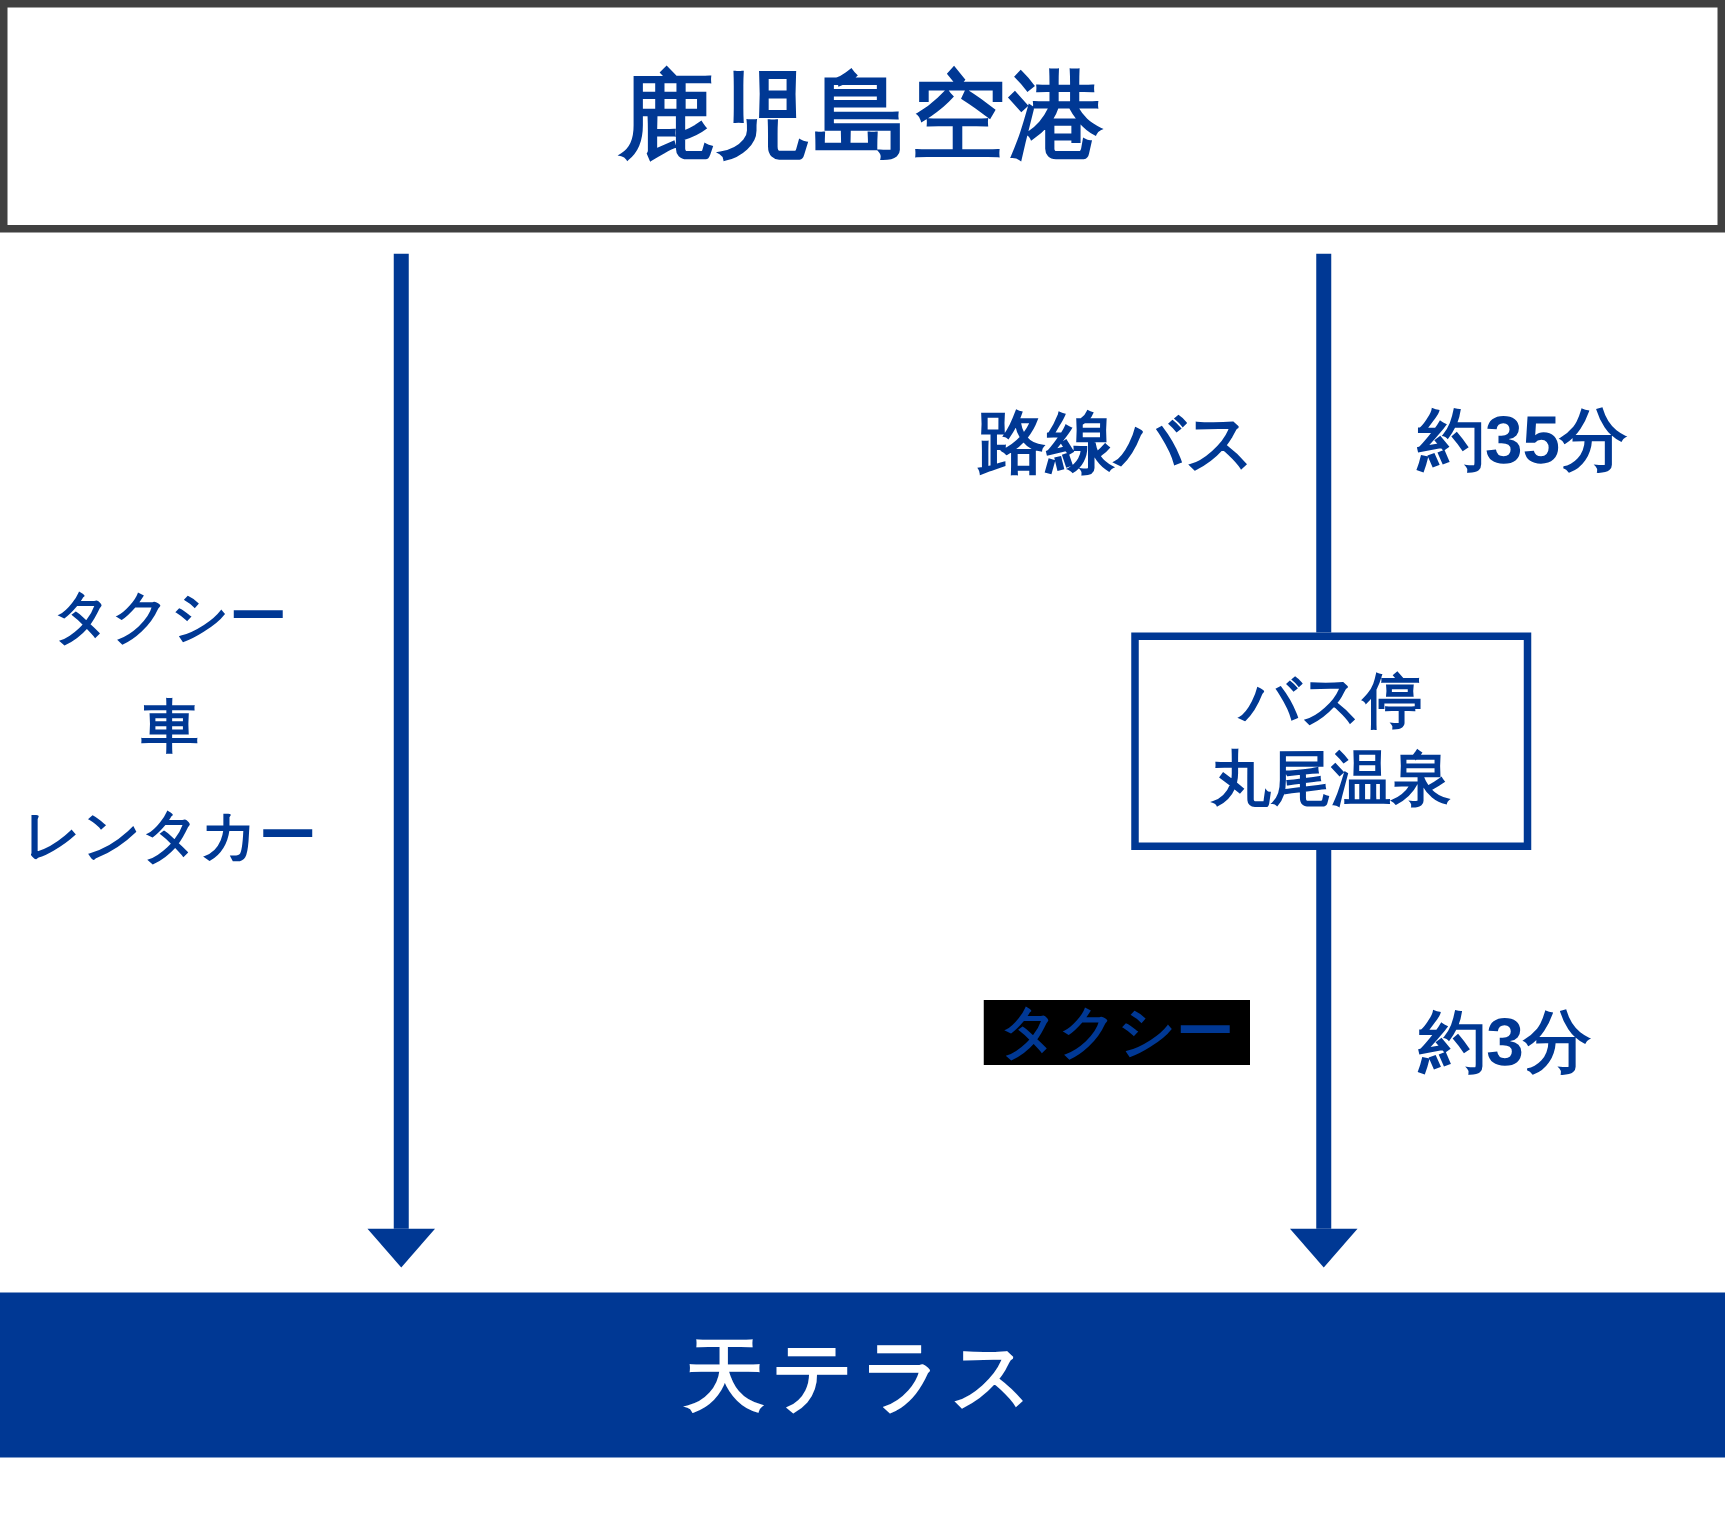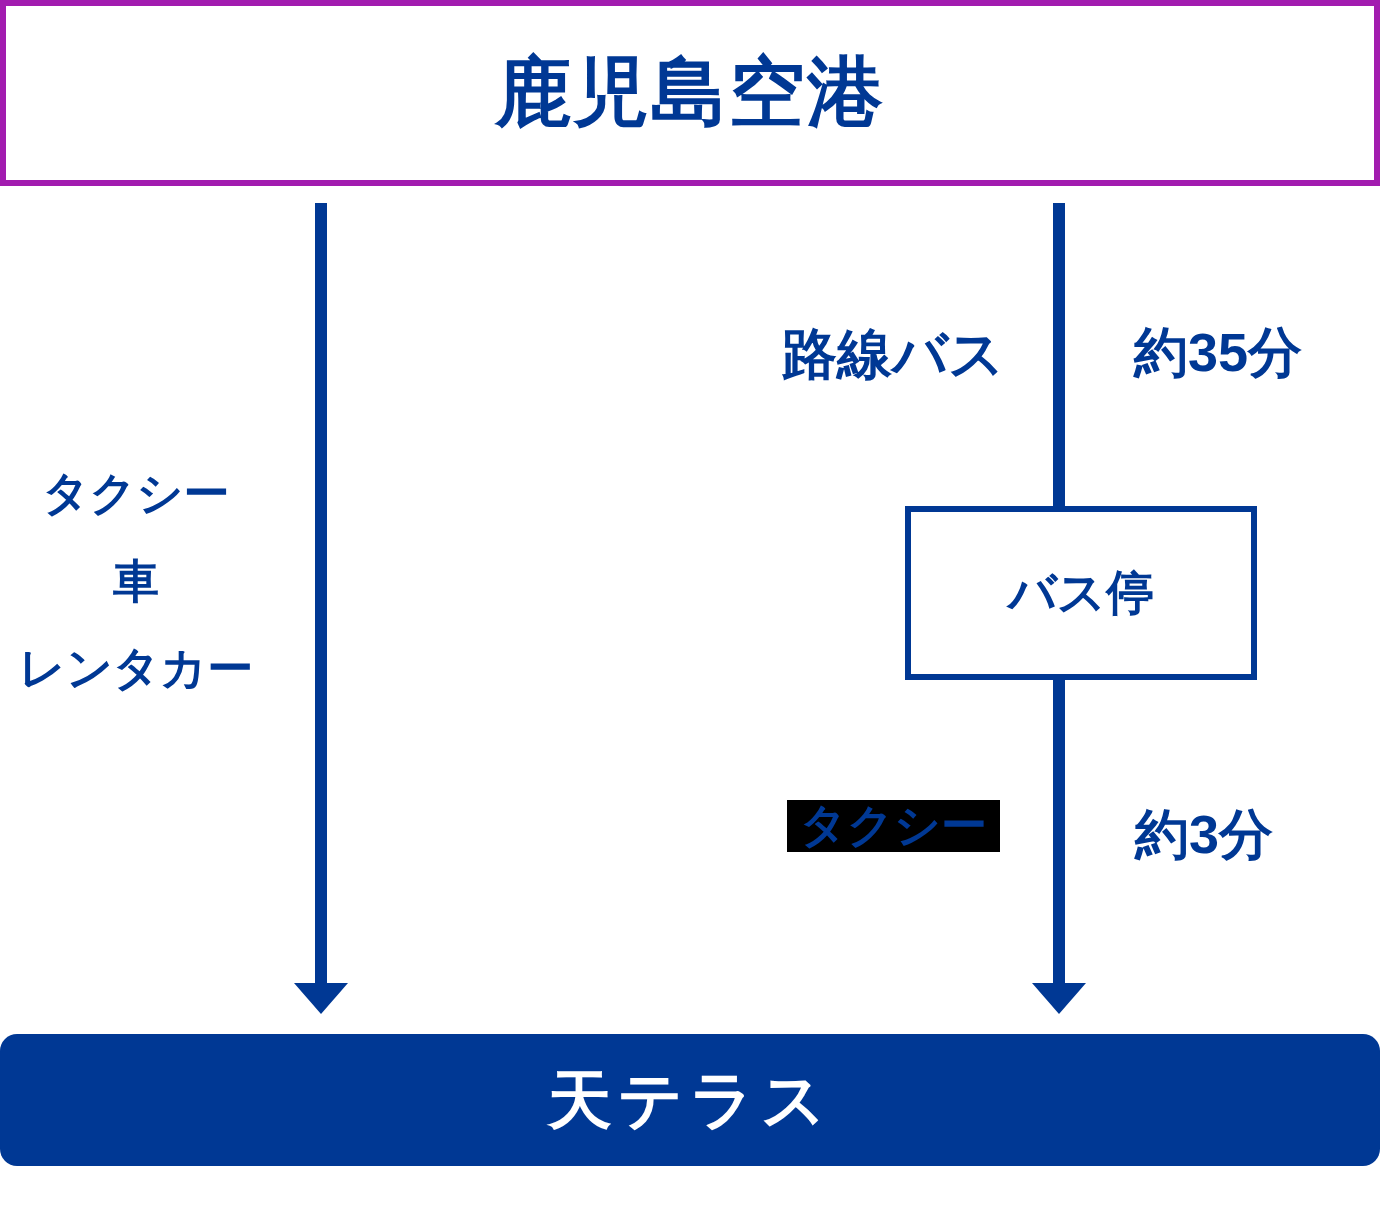--- a/index.html
+++ b/index.html
@@ -11,21 +11,21 @@
     overflow: hidden;
     font-family: "Liberation Sans", "DejaVu Sans", sans-serif;
     color: #003894;
   }
 
   
   .origin-box {
     position: absolute;
     left: 0; top: 0;
     width: 1380px; height: 186px;
-    border: 6px solid #a21caf;
+    border: 6px solid #404040;
     box-sizing: border-box;
     background: #ffffff;
     display: flex; align-items: center; justify-content: center;
   }
   .origin-label {
     font-size: 76px;
     font-weight: bold;
     letter-spacing: 2px;
   }
 
@@ -76,21 +76,21 @@
     font-size: 55px; font-weight: bold;
     line-height: 1.05;
     white-space: nowrap;
   }
   .bus-label { left: 782px; top: 326px; }
 
   
   .waypoint-box {
     position: absolute;
     left: 905px; top: 506px;
-    width: 352px; height: 174px;
+    width: 320px; height: 174px;
     border: 6px solid #003894;
     box-sizing: border-box;
     background: #ffffff;
     display: flex; flex-direction: column;
     align-items: center; justify-content: center;
     gap: 12px;
     font-size: 48px; font-weight: bold;
     line-height: 1.05;
   }
 
@@ -105,21 +105,21 @@
     color: #003894;
     white-space: nowrap;
   }
 
   
   .destination-bar {
     position: absolute;
     left: 0; top: 1034px;
     width: 1380px; height: 132px;
     background: #003894;
-    display: flex; align-items: center; justify-content: center; border-radius: 17px;
+    display: flex; align-items: center; justify-content: center;
   }
   .destination-label {
     color: #ffffff;
     font-size: 64px; font-weight: bold;
     letter-spacing: 6px;
   }
 </style>
 </head>
 <body>
 
@@ -140,20 +140,21 @@
 
 
   <div class="shaft shaft-right"></div>
   <div class="head head-right"></div>
 
   <div class="method-label bus-label">路線バス</div>
   <div class="duration duration-bus">約35分</div>
 
   <div class="waypoint-box">
     <div>バス停</div>
+    <div>丸尾温泉</div>
   </div>
 
   <div class="taxi-highlight">タクシー</div>
   <div class="duration duration-taxi">約3分</div>
 
   <div class="destination-bar">
     <span class="destination-label">天テラス</span>
   </div>
 
 </div>

